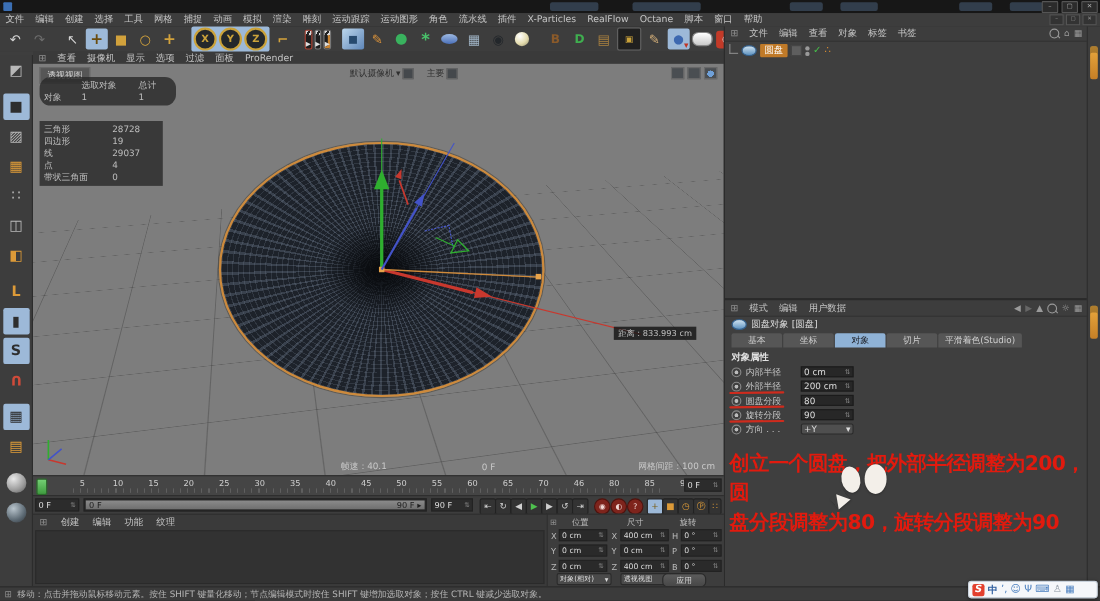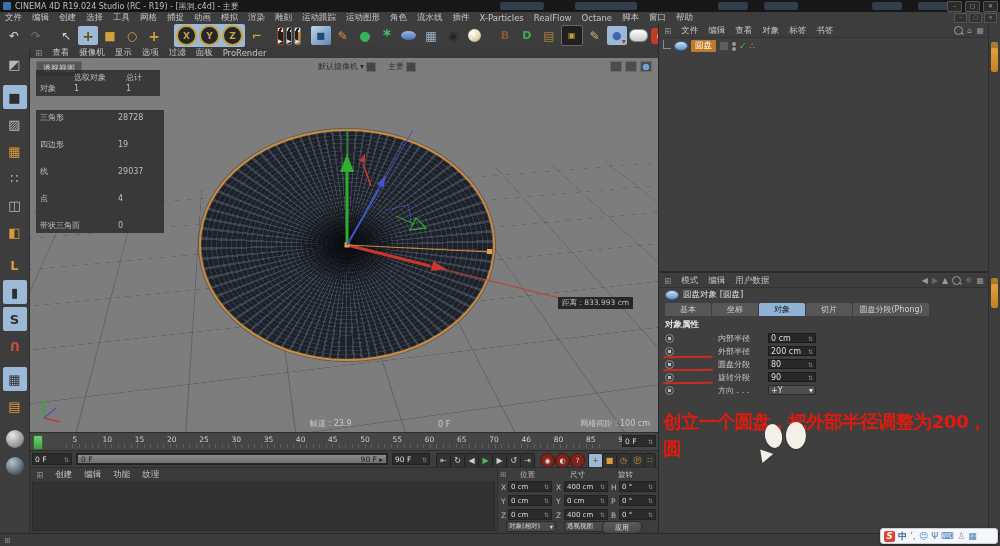--- a/index.html
+++ b/index.html
@@ -66,22 +66,22 @@
                       repeating-linear-gradient(90deg,rgba(55,55,55,.38) 0 1px,transparent 1px 96px);
      transform:perspective(700px) rotateX(54deg) rotateZ(-12deg);transform-origin:50% 60%;}
   .disc{position:absolute;left:169px;top:71px;width:296px;height:232px;border-radius:50%;
      border:2px solid #cd8a3c;box-sizing:border-box;
      background:
        radial-gradient(ellipse at 50% 50%, #07090c 0%, rgba(7,9,12,.75) 9%, rgba(7,9,12,0) 26%),
        repeating-radial-gradient(ellipse at 50% 50%, rgba(150,165,185,.16) 0 1px, rgba(0,0,0,0) 1px 5px),
        repeating-conic-gradient(from 0deg, #39414d 0deg 1.1deg, #1d222a 1.1deg 4deg);
      box-shadow:0 0 0 1px rgba(40,30,10,.35);}
   .hud{background:rgba(38,38,38,.78);color:#bdbdbd;font-size:8px;padding:2px 4px;line-height:11px;}
-  .hud-sel{left:6px;top:12px;display:grid;grid-template-columns:34px 52px 30px;}
-  .hud-stats{left:6px;top:52px;display:grid;grid-template-columns:62px 42px;gap:16px;}
+  .hud-sel{left:6px;top:12px;display:grid;grid-template-columns:34px 52px 30px;border-radius:10px;}
+  .hud-stats{left:6px;top:52px;display:grid;grid-template-columns:62px 42px;}
   .vp-label{left:6px;top:3px;background:#565656;border:1px solid #6a6a6a;color:#cfcfcf;padding:1px 6px;font-size:8px;}
   .cam-row{left:0;top:3px;width:628px;height:11px;}
   .cam-item{position:absolute;color:#2f2f2f;font-size:8px;display:flex;align-items:center;gap:2px;}
   .cam-item .bx{width:8px;height:8px;background:#44484c;border:1px solid #666;}
   .vp-icons{position:absolute;right:6px;top:0;display:flex;gap:3px;}
   .vp-icons span{width:10px;height:9px;background:#4a4e52;border:1px solid #6a6a6a;}
   .vp-icons .bdot{background:#4a4e52 radial-gradient(circle,#6fa0d8 0 3px,transparent 3px) center/8px 6px no-repeat;}
   .dist{left:528px;top:239px;background:rgba(24,24,24,.85);color:#c0c0c0;font-size:7.5px;padding:1px 4px;}
   .vp-bottom{position:absolute;bottom:3px;font-size:8px;color:#c9c9c9;}
   
@@ -130,21 +130,21 @@
   .om-check{color:#46c24a;font-size:9px;}
   .om-pts{color:#e09030;font-size:9px;}
   .am-divider{position:absolute;left:0;top:247px;width:330px;height:2px;background:#2a2a2a;}
   .am-title{position:absolute;left:6px;top:265px;display:flex;align-items:center;gap:4px;font-size:8.5px;color:#ddd;}
   .am-tabs{position:absolute;left:6px;top:279px;display:flex;gap:1px;}
   .am-tab{height:13px;background:#565656;color:#cfcfcf;font-size:8px;display:flex;align-items:center;justify-content:center;border-radius:2px 2px 0 0;}
   .am-tab.active{background:#8fb2d6;color:#16161a;}
   .am-section{position:absolute;left:6px;top:295px;font-size:8.5px;color:#e2e2e2;font-weight:bold;}
   .am-row{position:absolute;left:6px;height:12px;display:flex;align-items:center;gap:4px;font-size:8px;color:#c6c6c6;}
   .radio{width:7px;height:7px;border:1px solid #8a8a8a;border-radius:50%;background:radial-gradient(circle,#bbb 0 1.5px,transparent 2px);flex:none;}
-  .am-lab{width:46px;margin-left:40px;}
+  .am-lab{width:46px;}
   .am-field{width:48px;height:10px;background:#272727;border:1px solid #1b1b1b;color:#ddd;display:flex;align-items:center;justify-content:space-between;padding:0 2px;box-sizing:border-box;}
   .am-drop{width:48px;height:10px;background:#4f4f4f;border:1px solid #2a2a2a;color:#ddd;display:flex;align-items:center;justify-content:space-between;padding:0 2px;box-sizing:border-box;border-radius:2px;}
   .redline{position:absolute;left:4px;width:50px;height:2px;background:#cf2b1d;transform:rotate(-.6deg);border-radius:1px;}
   .annotation{position:absolute;left:4px;top:384px;width:326px;font-size:18.5px;line-height:27px;letter-spacing:-.6px;font-weight:600;}
   .blob{position:absolute;background:#f3efe9;box-shadow:0 1px 2px rgba(0,0,0,.25);}
   
   .right-strip{left:988px;top:24px;width:12px;height:509px;background:#3d3d3d;border-left:1px solid #2e2e2e;box-sizing:border-box;}
   .strip-ico{position:absolute;left:2px;width:7px;height:30px;background:linear-gradient(#eaa93e,#c67f26);border-radius:2px;box-shadow:inset 0 6px 0 rgba(0,0,0,.25);}
   
   .statusbar{left:0;top:533px;width:1000px;height:13px;background:#3b3b3b;border-top:1px solid #2a2a2a;display:flex;align-items:center;font-size:8px;color:#b5b5b5;box-sizing:border-box;}
@@ -156,21 +156,20 @@
   .search-ico{width:7px;height:7px;border:1px solid #9a9a9a;border-radius:50%;position:relative;display:inline-block;}
   .search-ico::after{content:"";position:absolute;left:6px;top:6px;width:3px;height:1px;background:#9a9a9a;transform:rotate(45deg);}
 </style>
 </head>
 <body>
 
 <div id="app">
 
   <div class="abs titlebar">
     <span class="appicon"></span>
-    <span>CINEMA 4D R19.024 Studio (RC - R19) - [黑洞.c4d] - 主要</span>
     <span class="t-art" style="left:500px;width:44px;"></span>
     <span class="t-art" style="left:575px;width:62px;"></span>
     <span class="t-art" style="left:718px;width:30px;"></span>
     <span class="t-art" style="left:764px;width:34px;"></span>
     <span class="t-art" style="left:872px;width:30px;"></span>
     <span class="t-art" style="left:918px;width:30px;"></span>
     <span class="winctl">
       <span>–</span>
       <span>▢</span>
       <span>✕</span>
@@ -354,21 +353,21 @@
       <span>线</span>
         <span>29037</span>
       <span>点</span>
         <span>4</span>
       <span>带状三角面</span>
         <span>0</span>
     </div>
 
     <div class="abs dist">距离 : 833.993 cm</div>
 
-    <span class="vp-bottom" style="left:280px;">帧速 : 23.9</span>
+    <span class="vp-bottom" style="left:280px;">帧速 : 40.1</span>
     <span class="vp-bottom" style="left:408px;">0 F</span>
     <span class="vp-bottom" style="right:8px;">网格间距 : 100 cm</span>
 
     <svg class="abs" style="left:6px;top:336px;" width="28" height="30">
       <line x1="8" y1="24" x2="8" y2="6" stroke="#2fae2f" stroke-width="1.5"></line>
       <line x1="8" y1="24" x2="24" y2="28" stroke="#c8382e" stroke-width="1.5"></line>
       <line x1="8" y1="24" x2="20" y2="14" stroke="#4353c8" stroke-width="1.5"></line>
     </svg>
   </div>
 
@@ -557,21 +556,21 @@
     <div class="am-title">
       <span class="disc-ico"></span>
       <span>圆盘对象 [圆盘]</span>
     </div>
 
     <div class="am-tabs">
       <span class="am-tab" style="width:46px;">基本</span>
       <span class="am-tab" style="width:46px;">坐标</span>
       <span class="am-tab active" style="width:46px;">对象</span>
       <span class="am-tab" style="width:46px;">切片</span>
-      <span class="am-tab" style="width:76px;">圆盘分段(Phong)</span>
+      <span class="am-tab" style="width:76px;">平滑着色(Studio)</span>
     </div>
 
     <div class="am-section">对象属性</div>
 
     <div class="am-row" style="top:308px;">
       <span class="radio"></span>
       <span class="am-lab">内部半径</span>
       <span class="am-field">
           <span>0 cm</span>
           <span class="stepper">⇅</span>
@@ -608,33 +607,35 @@
       <span class="radio"></span>
       <span class="am-lab">方向 . . .</span>
       <span class="am-drop">
           <span>+Y</span>
           <span>▾</span>
         </span>
     </div>
 
     <div class="annotation" style="color:#e11a0e;">
       <div>创立一个圆盘，把外部半径调整为200，圆</div>
+      <div>盘分段调整为80，旋转分段调整为90</div>
     </div>
     <div class="blob" style="left:98px;top:424px;width:0;height:0;background:none;border-left:7px solid transparent;border-right:7px solid transparent;border-bottom:12px solid #f3efe9;transform:rotate(-40deg);"></div>
     <div class="blob" style="left:106px;top:400px;width:17px;height:24px;border-radius:50%;transform:rotate(-12deg);"></div>
     <div class="blob" style="left:127px;top:398px;width:20px;height:27px;border-radius:50%;"></div>
   </div>
 
   <div class="abs right-strip">
     <div class="strip-ico" style="top:18px;"></div>
     <div class="strip-ico" style="top:254px;"></div>
   </div>
 
   <div class="abs statusbar">
     <span class="sicon">⊞</span>
+    <span>移动：点击并拖动鼠标移动元素。按住 SHIFT 键量化移动；节点编辑模式时按住 SHIFT 键增加选取对象；按住 CTRL 键减少选取对象。</span>
   </div>
 
   <div class="abs ime">
     <span class="slogo">S</span>
     <span class="zh">中</span>
     <span>’,</span>
     <span>☺</span>
     <span>Ψ</span>
     <span>⌨</span>
     <span style="color:#8a94a0;">♙</span>

